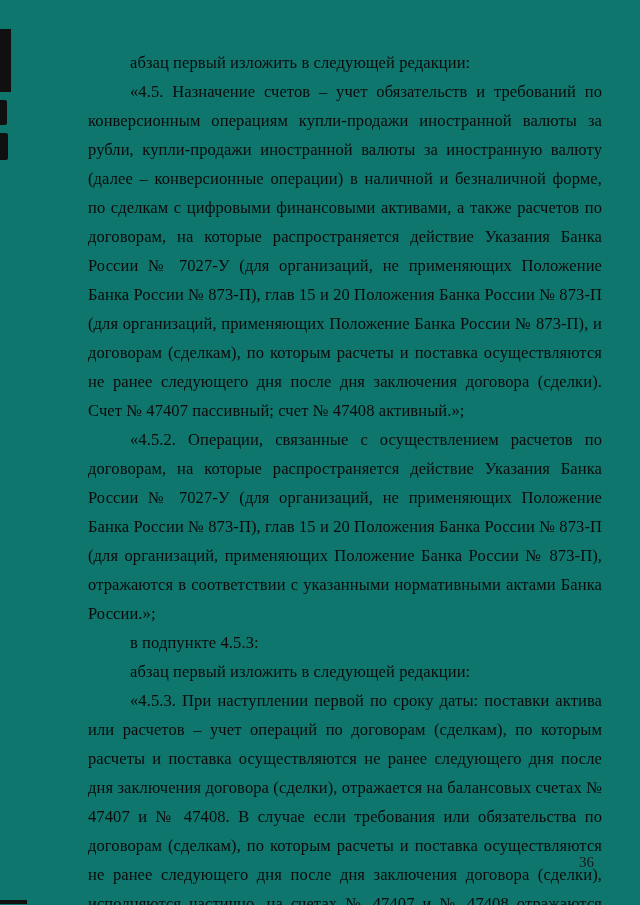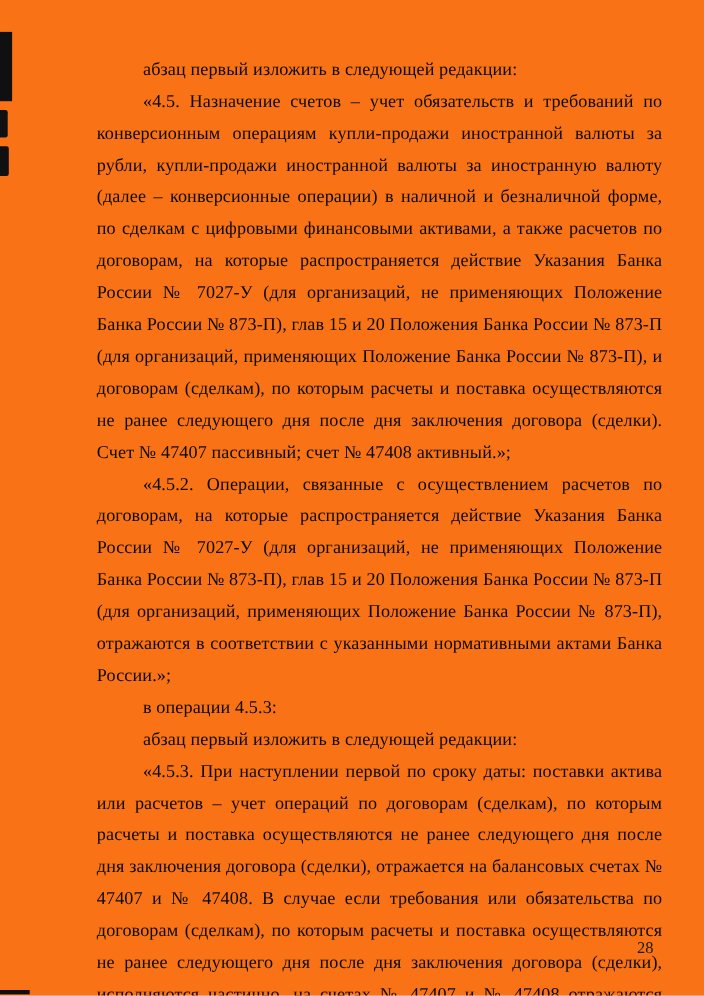--- a/index.html
+++ b/index.html
@@ -11,21 +11,21 @@
     height: 905px;
     background: #ffffff;
     position: relative;
     overflow: hidden;
     font-family: "Liberation Serif", serif;
     color: #0a0a0a;
   }
   .page {
     position: absolute;
     inset: 0;
-    background: #f97316;
+    background: #0f766e;
   }
   .content {
     position: absolute;
     left: 88px;
     top: 48px;
     width: 514px;
   }
   .content p {
     margin: 0;
     font-size: 16.5px;
@@ -57,20 +57,20 @@
 
   <div class="artifact a1"></div>
   <div class="artifact a2"></div>
   <div class="artifact a3"></div>
   <div class="artifact a4"></div>
 
   <div class="content">
     <p>абзац первый изложить в следующей редакции:</p>
     <p>«4.5. Назначение счетов – учет обязательств и требований по конверсионным операциям купли-продажи иностранной валюты за рубли, купли-продажи иностранной валюты за иностранную валюту (далее – конверсионные операции) в наличной и безналичной форме, по сделкам с цифровыми финансовыми активами, а также расчетов по договорам, на которые распространяется действие Указания Банка России № 7027-У (для организаций, не применяющих Положение Банка России № 873-П), глав 15 и 20 Положения Банка России № 873-П (для организаций, применяющих Положение Банка России № 873-П), и договорам (сделкам), по которым расчеты и поставка осуществляются не ранее следующего дня после дня заключения договора (сделки). Счет № 47407 пассивный; счет № 47408 активный.»;</p>
     <p>«4.5.2. Операции, связанные с осуществлением расчетов по договорам, на которые распространяется действие Указания Банка России № 7027-У (для организаций, не применяющих Положение Банка России № 873-П), глав 15 и 20 Положения Банка России № 873-П (для организаций, применяющих Положение Банка России № 873-П), отражаются в соответствии с указанными нормативными актами Банка России.»;</p>
-    <p>в операции 4.5.3:</p>
+    <p>в подпункте 4.5.3:</p>
     <p>абзац первый изложить в следующей редакции:</p>
     <p>«4.5.3. При наступлении первой по сроку даты: поставки актива или расчетов – учет операций по договорам (сделкам), по которым расчеты и поставка осуществляются не ранее следующего дня после дня заключения договора (сделки), отражается на балансовых счетах № 47407 и № 47408. В случае если требования или обязательства по договорам (сделкам), по которым расчеты и поставка осуществляются не ранее следующего дня после дня заключения договора (сделки), исполняются частично, на счетах № 47407 и № 47408 отражаются суммы в исполняемой части договора (сделки).»;</p>
   </div>
 
-  <div class="page-number">28</div>
+  <div class="page-number">36</div>
 
 </div>
 
 </body></html>

